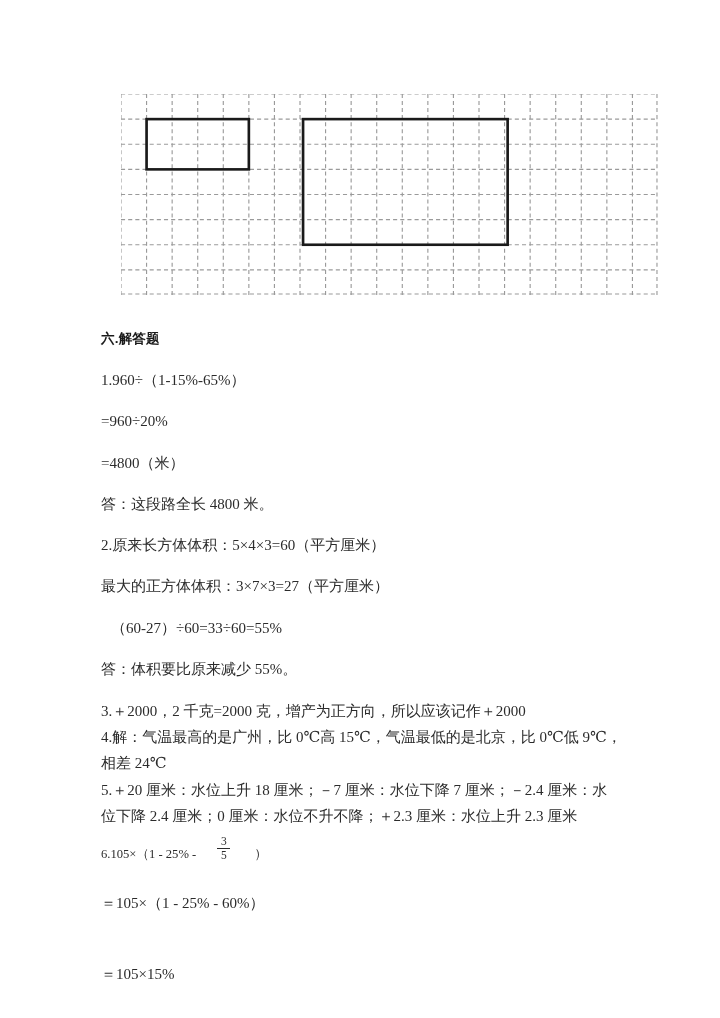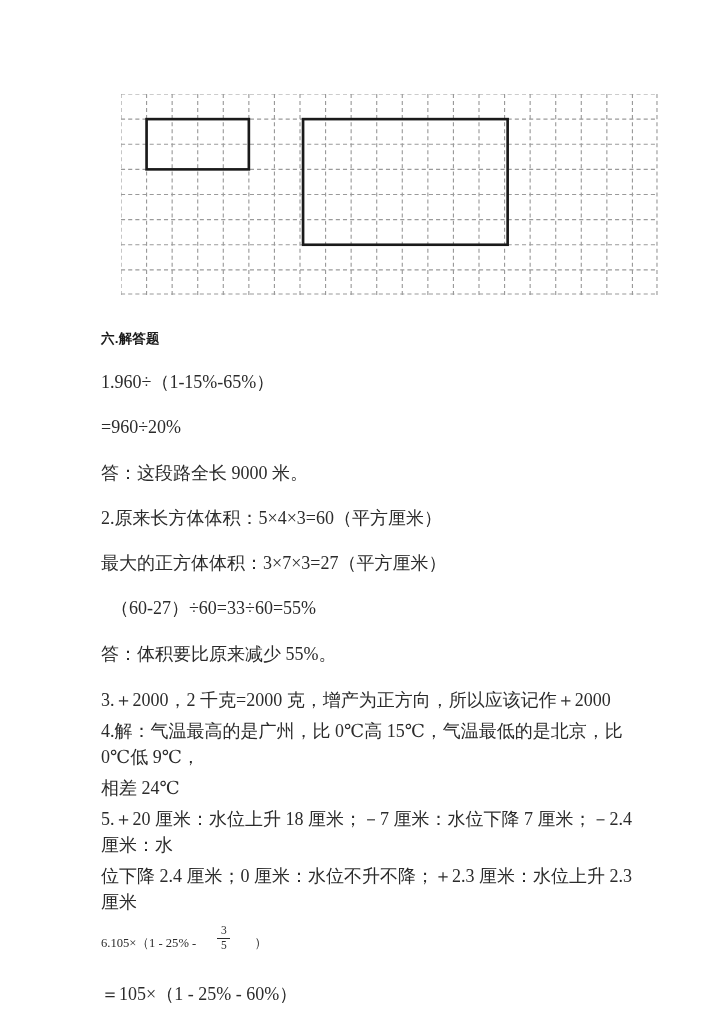--- a/index.html
+++ b/index.html
@@ -51,21 +51,21 @@
   .section-heading {
     font-family: "Liberation Sans", "DejaVu Sans", sans-serif;
     font-weight: bold;
     font-size: 13.5px;
     letter-spacing: 0.2px;
     margin: 0 0 22px 0;
     color: #1a1a1a;
   }
 
   .para {
-    font-size: 18px;
+    font-size: 15px;
     line-height: 1.35;
     margin: 0 0 21px 0;
     color: #2b2b2b;
     white-space: pre-wrap;
   }
   .para.indent {
     text-indent: 10px;
   }
 
   
@@ -159,21 +159,22 @@
       <rect x="178" y="25" width="200" height="125" fill="none" stroke="#1a1a1a" stroke-width="2.6"></rect>
     </svg>
   </div>
 
   <div class="body-text">
 
     <h2 class="section-heading">六.解答题</h2>
 
     <p class="para">1.960÷（1-15%-65%）</p>
     <p class="para">=960÷20%</p>
-    <p class="para">答：这段路全长 9000 米。</p>
+    <p class="para">=4800（米）</p>
+    <p class="para">答：这段路全长 4800 米。</p>
 
     <p class="para">2.原来长方体体积：5×4×3=60（平方厘米）</p>
     <p class="para">最大的正方体体积：3×7×3=27（平方厘米）</p>
     <p class="para indent">（60-27）÷60=33÷60=55%</p>
     <p class="para">答：体积要比原来减少 55%。</p>
 
     <div class="packed">
       <p class="para">3.＋2000，2 千克=2000 克，增产为正方向，所以应该记作＋2000</p>
       <p class="para">4.解：气温最高的是广州，比 0℃高 15℃，气温最低的是北京，比 0℃低 9℃，</p>
       <p class="para">相差 24℃</p>

